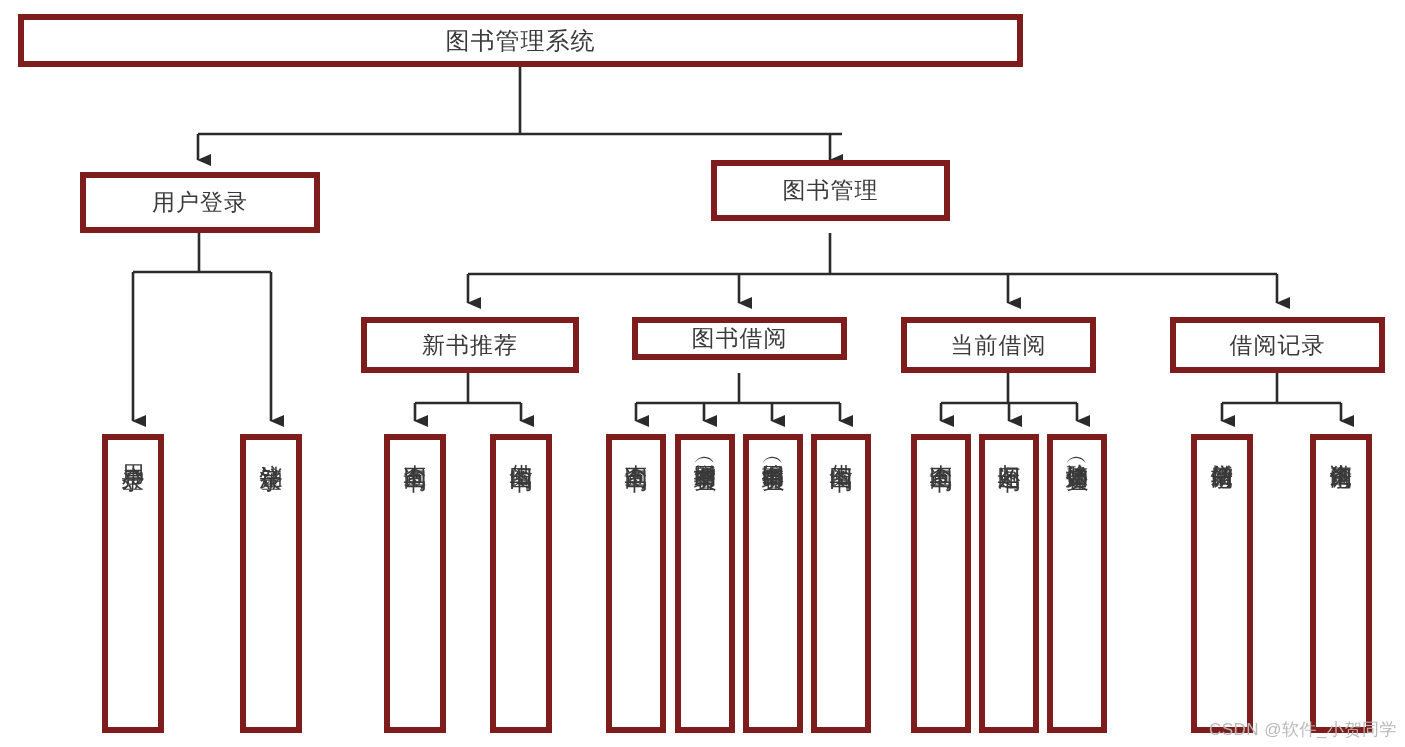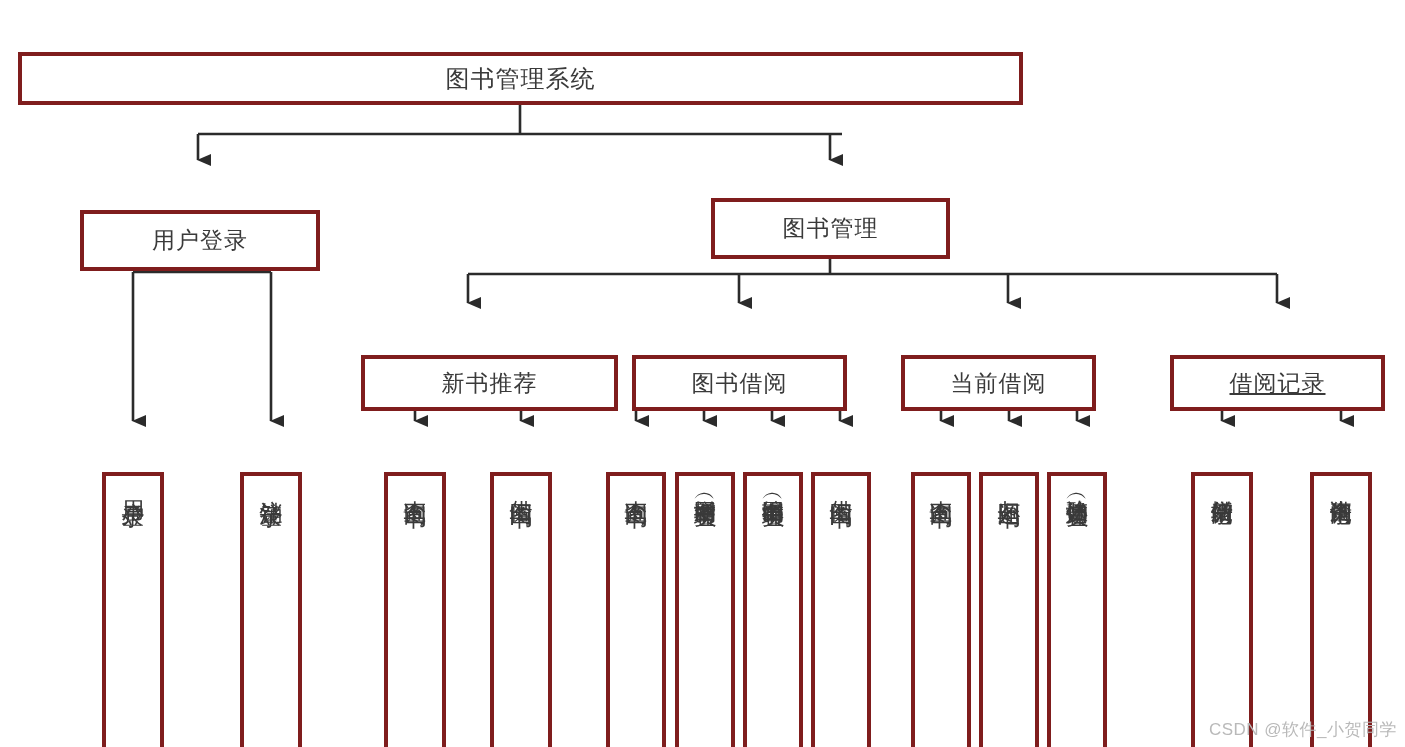--- a/index.html
+++ b/index.html
@@ -21,28 +21,27 @@
     position: absolute;
     left: 0;
     top: 0;
     width: 1405px;
     height: 747px;
     pointer-events: none;
   }
   .node {
     position: absolute;
     box-sizing: border-box;
-    border: 4px solid #7f1d1d;
+    border: 6px solid #7f1d1d;
     background: #ffffff;
     display: flex;
     align-items: center;
     justify-content: center;
     color: #3a3a3a;
     z-index: 2;
-    margin-top: 38px;
   }
   .node .label {
     display: block;
     text-align: center;
     line-height: 1.05;
     color: #3a3a3a;
   }
   
   .node.h .label {
     font-size: 23px;
@@ -142,33 +141,33 @@
   </div>
 
   <div class="node h" style="left:80px; top:172px; width:240px; height:61px;">
     <span class="label">用户登录</span>
   </div>
 
   <div class="node h" style="left:711px; top:160px; width:239px; height:61px;">
     <span class="label">图书管理</span>
   </div>
 
-  <div class="node h" style="left:361px; top:317px; width:257px; height:56px;">
+  <div class="node h" style="left:361px; top:317px; width:218px; height:56px;">
     <span class="label">新书推荐</span>
   </div>
 
-  <div class="node h" style="left:632px; top:317px; width:215px; height:56px;">
+  <div class="node h" style="left:632px; top:317px; width:215px; height:43px;">
     <span class="label">图书借阅</span>
   </div>
 
   <div class="node h" style="left:901px; top:317px; width:195px; height:56px;">
     <span class="label">当前借阅</span>
   </div>
 
-  <div class="node h" style="left:1170px; top:317px; width:215px; height:56px;text-decoration:underline;">
+  <div class="node h" style="left:1170px; top:317px; width:215px; height:56px;">
     <span class="label">借阅记录</span>
   </div>
 
   <div class="node v" style="left:102px; top:434px; width:62px; height:299px;">
     <span class="label">用户登录</span>
   </div>
 
   <div class="node v" style="left:240px; top:434px; width:62px; height:299px;">
     <span class="label">注销登录</span>
   </div>

